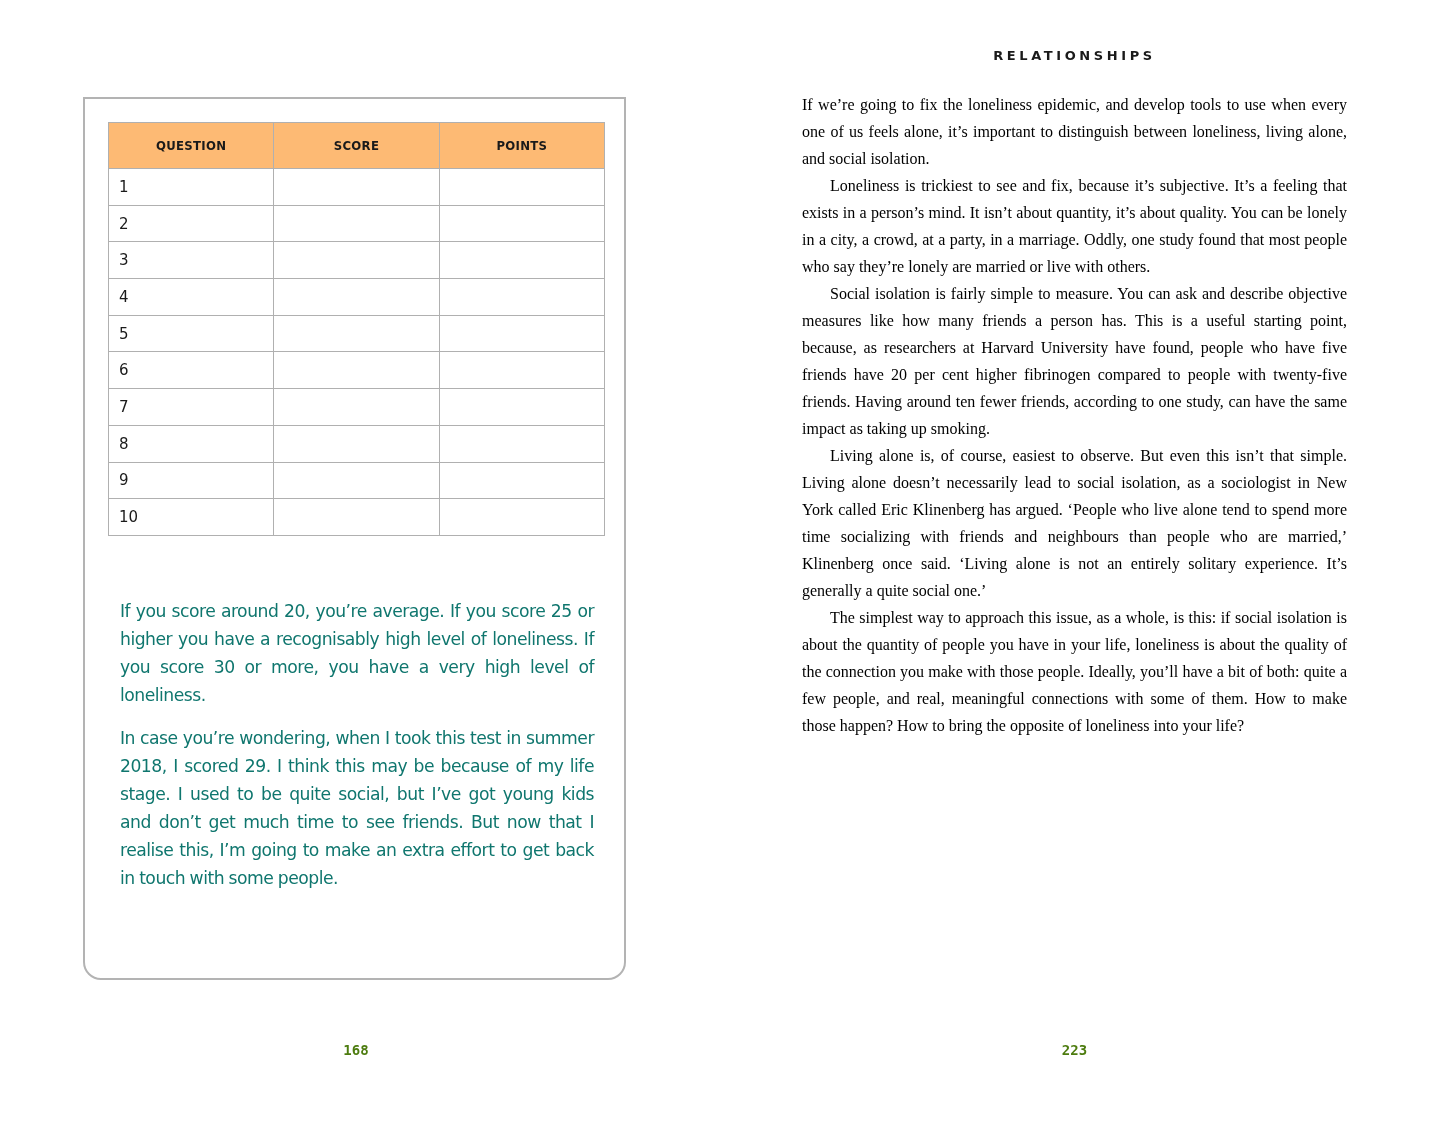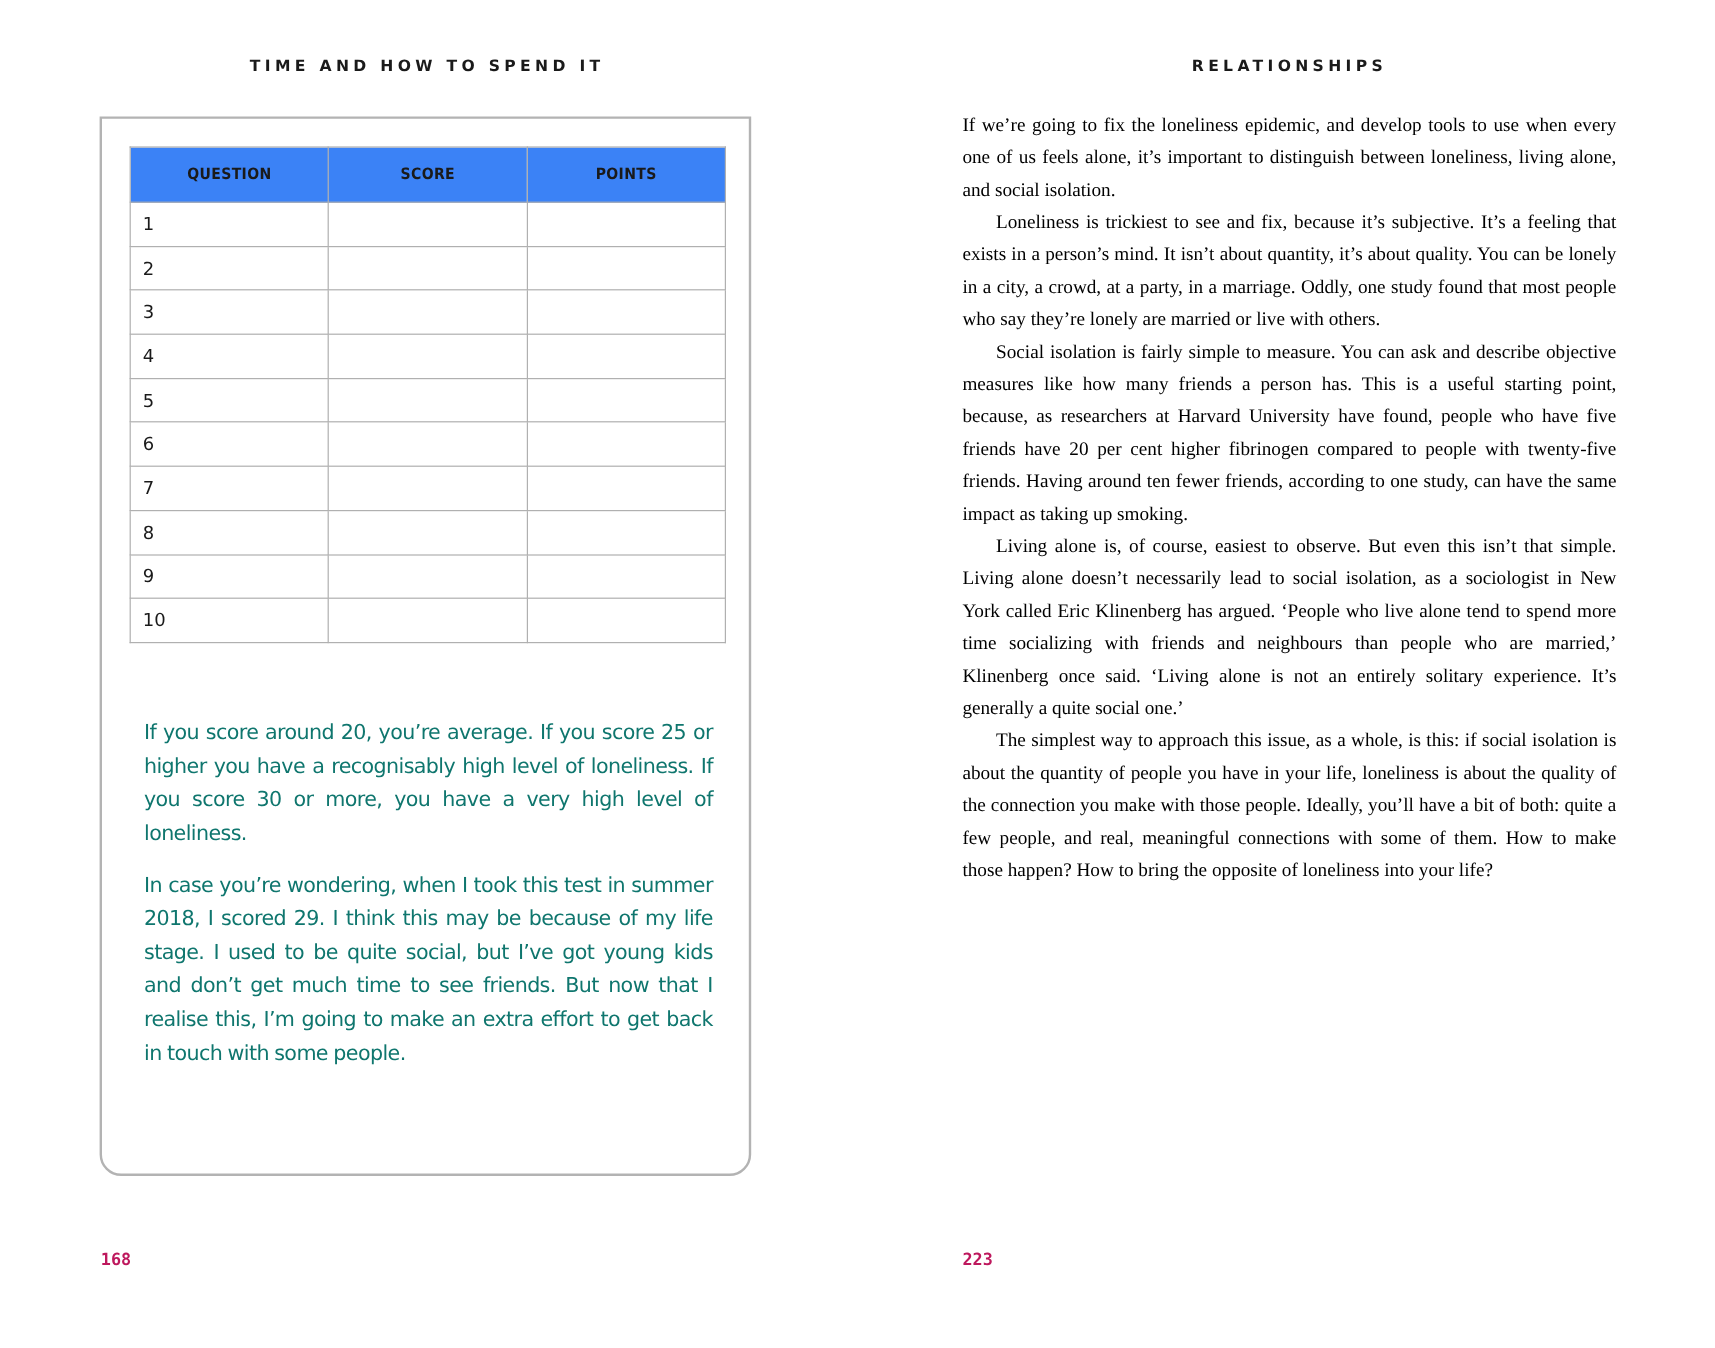--- a/index.html
+++ b/index.html
@@ -9,39 +9,39 @@
   .page-right { left: 714px; width: 715px; }
   .running-head {
     position: absolute; top: 48px; left: 0; right: 0; text-align: center;
     font-family: "DejaVu Sans", sans-serif; font-weight: bold; font-size: 13px;
     letter-spacing: 3.6px; color: #1a1a1a;
   }
   .page-left .running-head { left: 84px; width: 544px; right: auto; }
   .page-right .running-head { left: 88px; width: 545px; right: auto; }
   .folio {
     position: absolute; top: 1042px; font-family: "DejaVu Sans Mono", monospace;
-    font-weight: bold; font-size: 14px; color: #be185d; 
+    font-weight: bold; font-size: 14px; color: #4d7c0f; text-align: center;
   }
   .page-left .folio { left: 84px; width: 544px; }
   .page-right .folio { left: 88px; width: 545px; }
 
   
   .box {
     position: absolute; left: 83px; top: 97px; width: 543px; height: 883px;
     border: 2px solid #b3b3b3; border-radius: 0 0 18px 18px; box-sizing: border-box;
   }
   table.score-table {
     position: absolute; left: 23px; top: 23px; width: 497px;
     border-collapse: collapse; font-family: "DejaVu Sans", sans-serif;
   }
   table.score-table th, table.score-table td {
     border: 1.5px solid #b0b0b0; box-sizing: border-box;
   }
   table.score-table th {
-    background: #3b82f6; height: 46px; font-size: 13px; font-weight: 600;
+    background: #fdba74; height: 46px; font-size: 13px; font-weight: 600;
     font-family: "DejaVu Sans Condensed", "DejaVu Sans", sans-serif; letter-spacing: 0.3px;
     text-align: center; width: 33.33%; color: #1a1a1a;
   }
   table.score-table td { height: 36.7px; font-size: 15px; padding: 0 0 0 10px; color: #1a1a1a; }
   table.score-table td.total-label { font-size: 14.5px; padding-left: 10px; }
   .box-text {
     position: absolute; left: 35px; width: 474px;
     font-family: "DejaVu Sans", sans-serif; font-size: 17.2px; line-height: 28px;
     text-align: justify; color: #0f766e; letter-spacing: -0.5px; word-spacing: -0.5px;
   }
@@ -53,21 +53,20 @@
     font-family: "Liberation Serif", "DejaVu Serif", serif; font-size: 16px; line-height: 27px;
     text-align: justify; color: #000000;
   }
   .body-text p { margin: 0; text-indent: 28px; }
   .body-text p.first { text-indent: 0; }
 </style>
 </head>
 <body>
 
 <div class="page page-left">
-  <div class="running-head">TIME AND HOW TO SPEND IT</div>
 
   <div class="box">
     <table class="score-table">
       <thead>
         <tr>
           <th>QUESTION</th>
           <th>SCORE</th>
           <th>POINTS</th>
         </tr>
       </thead>

